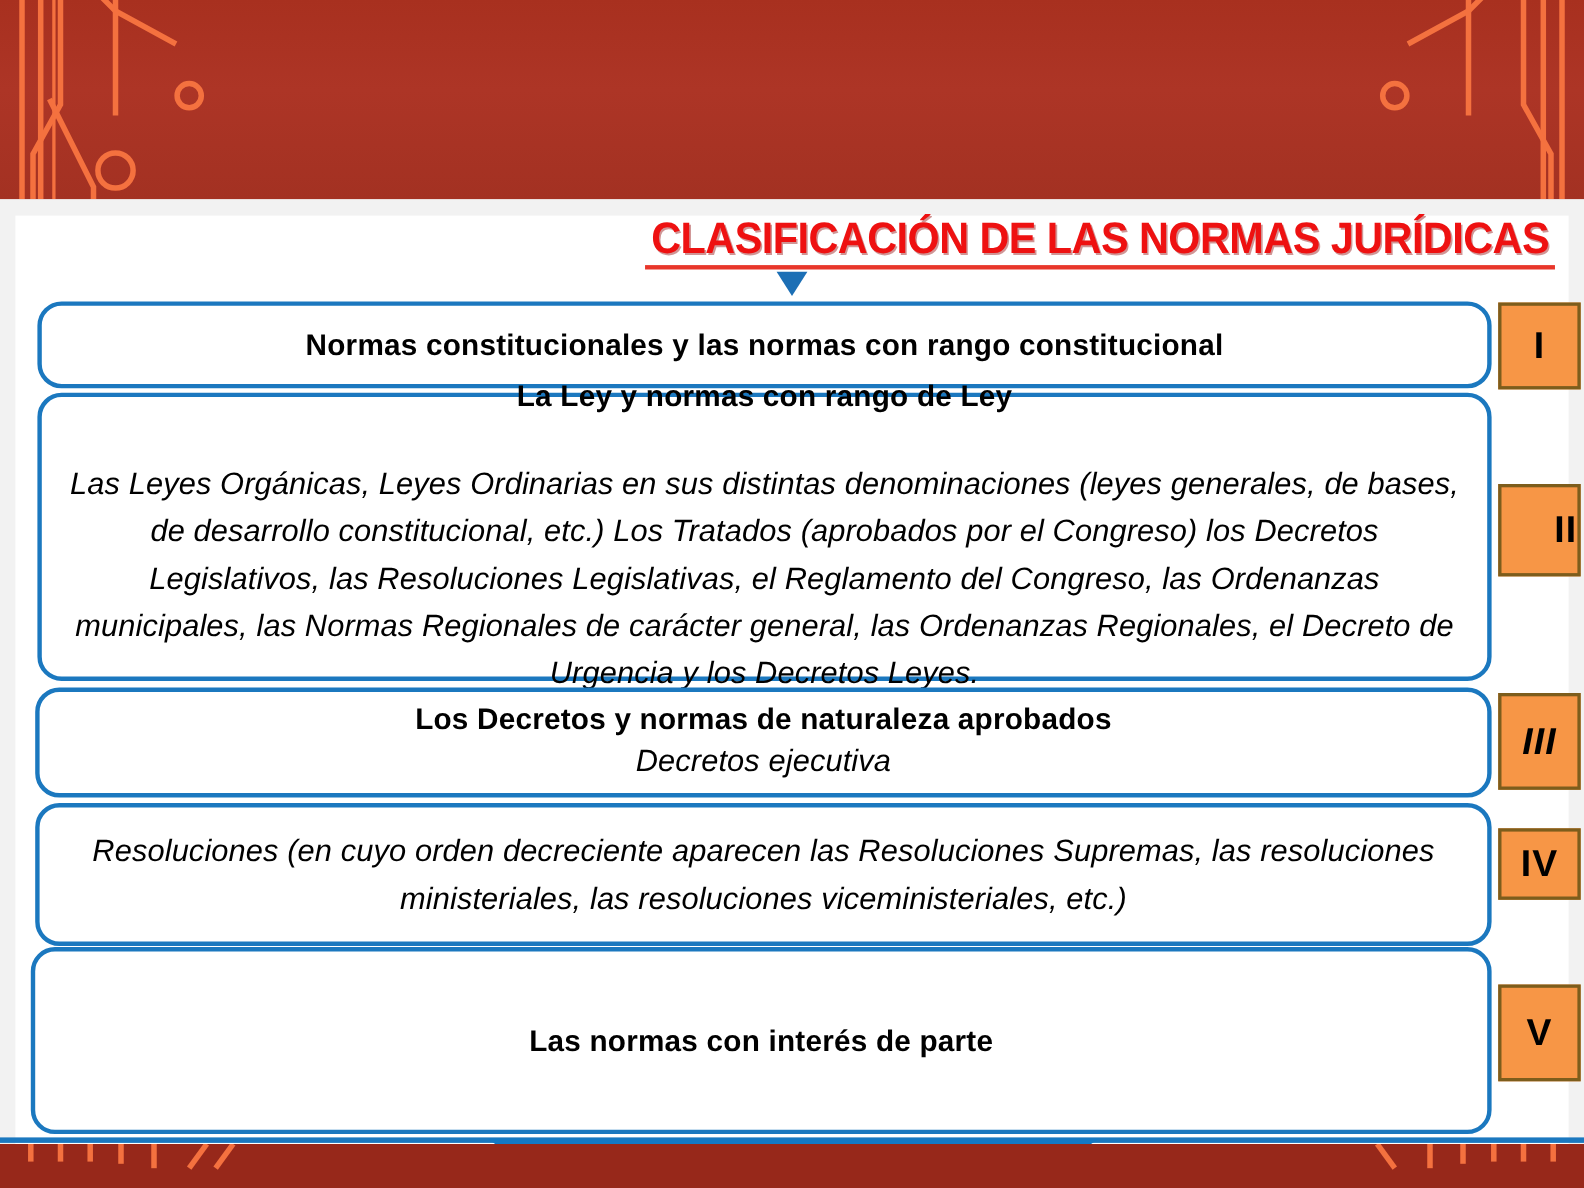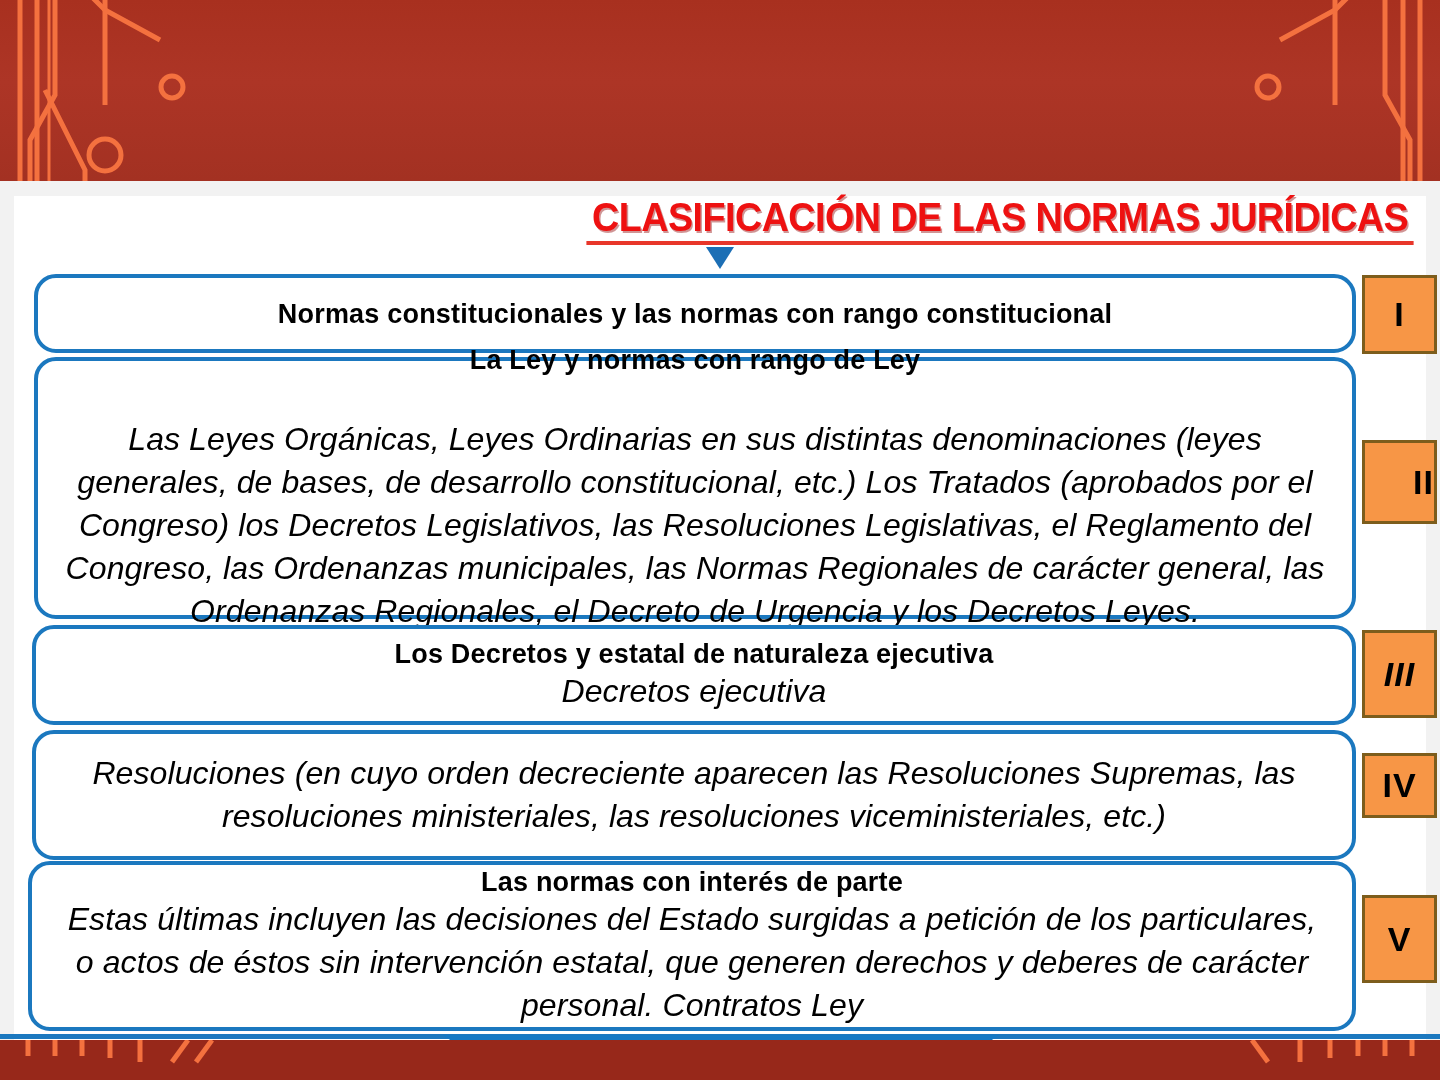--- a/index.html
+++ b/index.html
@@ -115,21 +115,21 @@
     font-family: "Liberation Sans Narrow", "Liberation Sans", sans-serif;
     font-weight: bold;
     font-size: 27px;
     line-height: 32px;
     color: #000000;
     letter-spacing: 0.2px;
   }
   .box .body {
     font-family: "Liberation Sans Narrow", "Liberation Sans", sans-serif;
     font-style: italic;
-    font-size: 32px;
+    font-size: 28px;
     line-height: 43px;
     color: #000000;
     letter-spacing: 0.1px;
     max-width: 1270px;
   }
   .box.tall .body { line-height: 43px; }
 
   #box-1 { left: 34px;  top: 274px; width: 1322px; height: 79px; }
   #box-2 { left: 34px;  top: 357px; width: 1322px; height: 262px; gap: 42px; }
   #box-3 { left: 32px;  top: 625px; width: 1324px; height: 100px; }
@@ -226,33 +226,32 @@
   </div>
   <div class="numeral" id="num-1">I</div>
 
   <div class="box tall" id="box-2">
     <div class="head">La Ley y normas con rango de Ley</div>
     <div class="body">Las Leyes Orgánicas, Leyes Ordinarias en sus distintas denominaciones (leyes generales, de bases, de desarrollo constitucional, etc.) Los Tratados (aprobados por el Congreso) los Decretos Legislativos, las Resoluciones Legislativas, el Reglamento del Congreso, las Ordenanzas municipales, las Normas Regionales de carácter general, las Ordenanzas Regionales, el Decreto de Urgencia y los Decretos Leyes.</div>
   </div>
   <div class="numeral" id="num-2">II</div>
 
   <div class="box" id="box-3">
-    <div class="head">Los Decretos y estatal de naturaleza ejecutiva</div>
+    <div class="head">Los Decretos y normas de naturaleza aprobados</div>
     <div class="body">Decretos ejecutiva</div>
   </div>
   <div class="numeral" id="num-3">III</div>
 
   <div class="box" id="box-4">
     <div class="body">Resoluciones (en cuyo orden decreciente aparecen las Resoluciones Supremas, las resoluciones ministeriales, las resoluciones viceministeriales, etc.)</div>
   </div>
   <div class="numeral" id="num-4">IV</div>
 
   <div class="box" id="box-5">
     <div class="head">Las normas con interés de parte</div>
-    <div class="body">Estas últimas incluyen las decisiones del Estado surgidas a petición de los particulares, o actos de éstos sin intervención estatal, que generen derechos y deberes de carácter personal. Contratos Ley</div>
   </div>
   <div class="numeral" id="num-5">V</div>
 
   <div class="bottom-rule"></div>
   <div class="trap"></div>
 
   <div class="banner-bottom">
     <svg class="deco-svg" width="1440" height="40" viewBox="0 0 1440 40">
       <g stroke="#f4713f" stroke-width="5" fill="none">
         <path d="M28 0 L28 16"></path>

